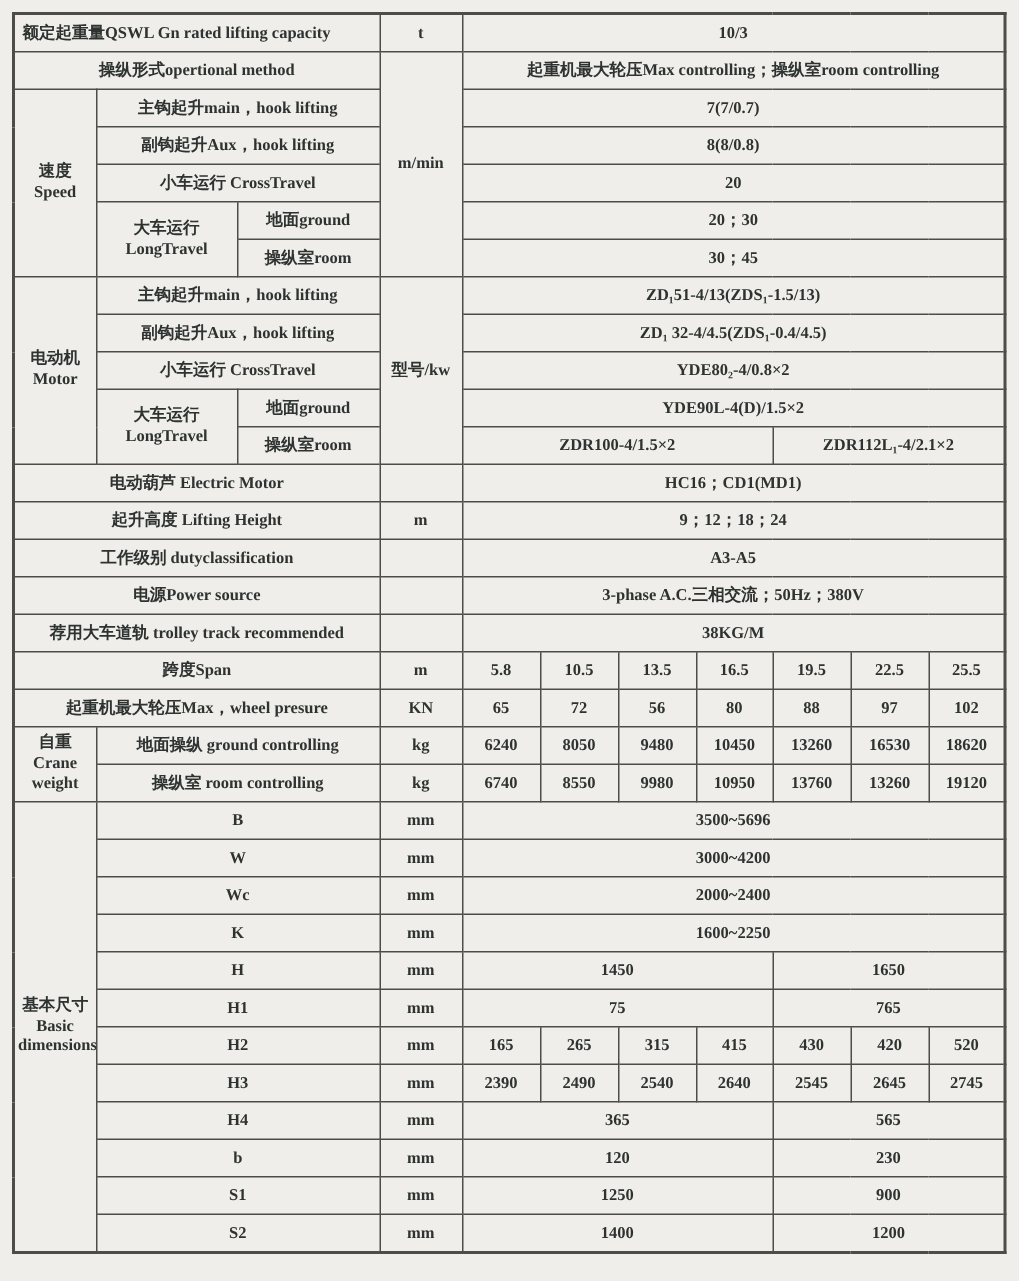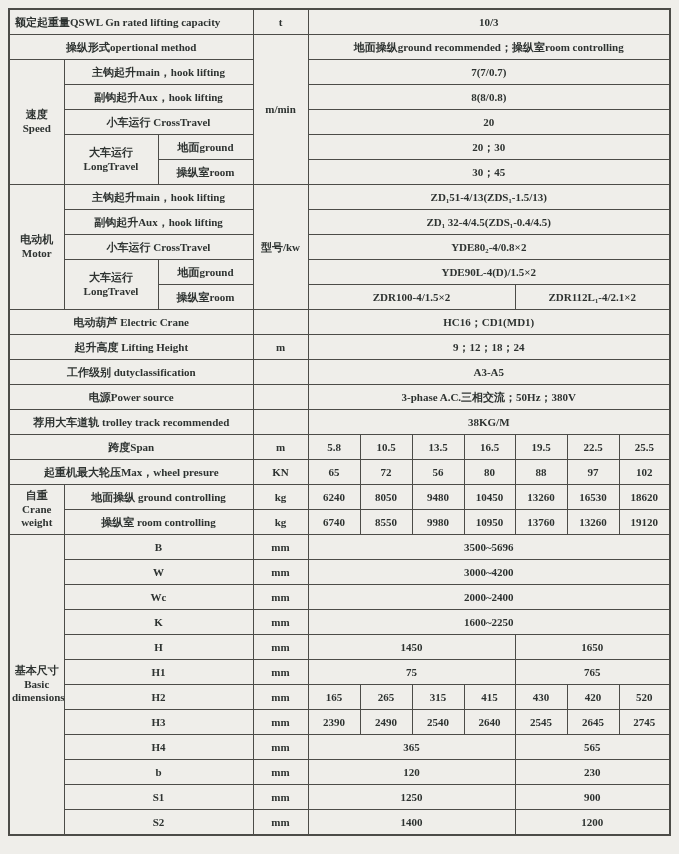--- a/index.html
+++ b/index.html
@@ -54,21 +54,21 @@
 <tbody>
         <tr>
   <td colspan="3" class="left">额定起重量QSWL Gn rated lifting capacity</td>
   <td>t</td>
   <td colspan="7">10/3</td>
 </tr>
 
 <tr>
   <td colspan="3">操纵形式opertional method</td>
   <td rowspan="6">m/min</td>
-  <td colspan="7">地面操纵ground recommended；操纵室room controlling</td>
+  <td colspan="7">起重机最大轮压Max controlling；操纵室room controlling</td>
 </tr>
 
 <tr>
   <td rowspan="5" class="group">
     <span>速度</span><br>
     <span>Speed</span>
   </td>
   <td colspan="2">主钩起升main，hook lifting</td>
   <td colspan="7">7(7/0.7)</td>
 </tr>
@@ -126,21 +126,21 @@
   <td colspan="7">YDE90L-4(D)/1.5×2</td>
 </tr>
 
 <tr>
   <td>操纵室room</td>
   <td colspan="4">ZDR100-4/1.5×2</td>
   <td colspan="3">ZDR112L₁-4/2.1×2</td>
 </tr>
 
 <tr>
-  <td colspan="3">电动葫芦 Electric Crane</td>
+  <td colspan="3">电动葫芦 Electric Motor</td>
   <td></td>
   <td colspan="7">HC16；CD1(MD1)</td>
 </tr>
 
 <tr>
   <td colspan="3">起升高度 Lifting Height</td>
   <td>m</td>
   <td colspan="7">9；12；18；24</td>
 </tr>
 

